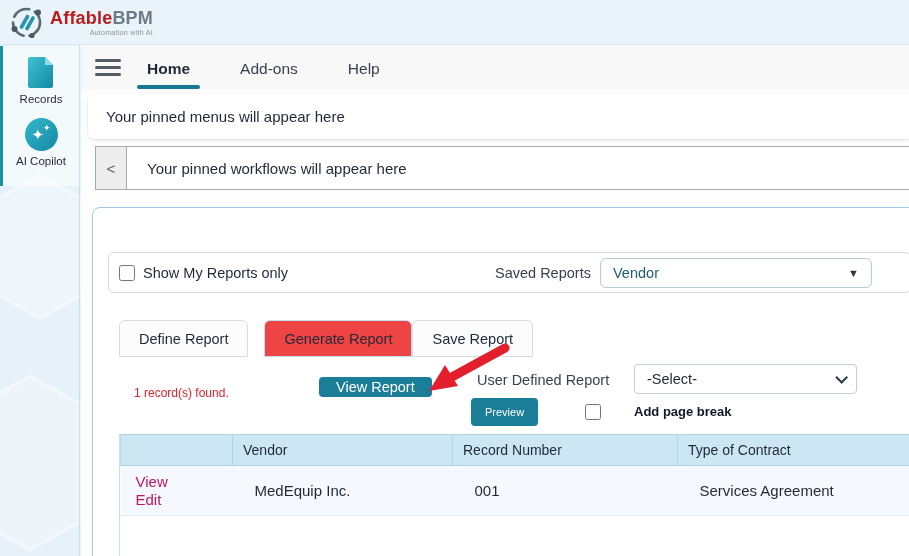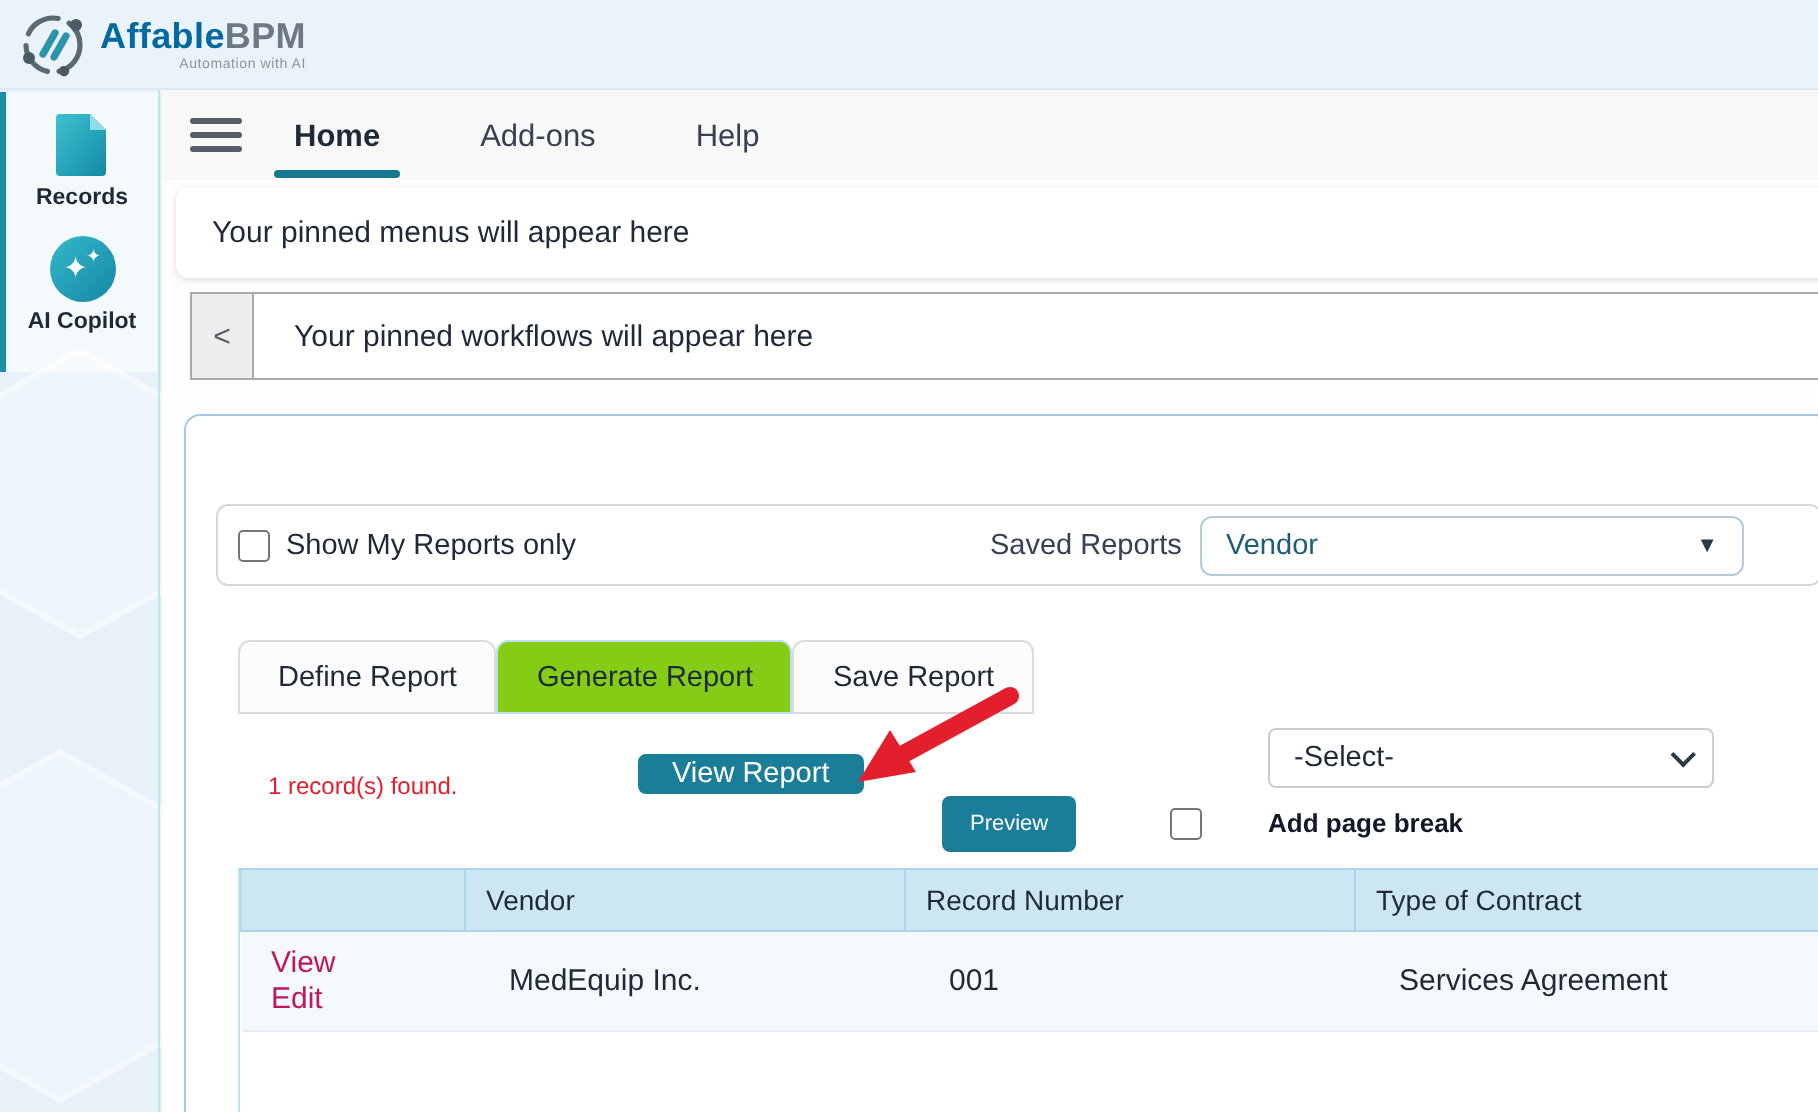--- a/index.html
+++ b/index.html
@@ -16,35 +16,35 @@
 
   
   .app-header {
     position: absolute; left: 0; top: 0; width: 909px; height: 45px;
     background: #eaf3fa; border-bottom: 1px solid #d9e8f3;
     display: flex; align-items: center; padding-left: 8px; z-index: 5;
   }
   .logo-wrap { display: flex; align-items: center; gap: 5px; }
   .logo-text-block { display: flex; flex-direction: column; align-items: flex-end; }
   .logo-name { font-size: 18px; font-weight: bold; letter-spacing: .2px; line-height: 18px; }
-  .logo-name .primary { color: #0369a1; }
+  .logo-name .primary { color: #b91c1c; }
   .logo-name .secondary { color: #6d7a85; }
   .logo-tagline { font-size: 7px; color: #8a949c; margin-top: 2px; letter-spacing: .3px; }
 
   
   .sidebar {
     position: absolute; left: 0; top: 45px; width: 80px; height: 511px;
     border-right: 1px solid #c2e2ec;
   }
   .sidebar-nav-block {
     position: absolute; left: 0; top: 1px; width: 79px; height: 140px;
     border-left: 3px solid #1b8fa6; background: rgba(255,255,255,.55);
   }
   .side-item { display: flex; flex-direction: column; align-items: center; padding-top: 9px; cursor: pointer; }
-  .side-item .label { font-size: 11.5px; font-weight: bold; color: #1f2937; margin-top: 4px; }
+  .side-item .label { font-size: 11.5px; font-weight: normal; color: #1f2937; margin-top: 4px; }
   .copilot-circle {
     width: 33px; height: 33px; border-radius: 50%;
     background: linear-gradient(135deg,#34b9cc,#1587a3);
     display: flex; align-items: center; justify-content: center; position: relative;
   }
   .copilot-circle .s1 { color:#fff; font-size: 15px; line-height: 1; position:absolute; left:7px; top:9px; }
   .copilot-circle .s2 { color:#fff; font-size: 9px; line-height: 1; position:absolute; right:7px; top:6px; }
 
   
   .top-nav {
@@ -102,21 +102,21 @@
   }
   .saved-reports-select .caret { margin-left: auto; color: #2b3a44; font-size: 11px; }
 
   
   .tabs { position: absolute; left: 26px; top: 112px; display: flex; gap: 0; }
   .tab {
     height: 37px; padding: 0 19px; display: flex; align-items: center;
     font-size: 14.5px; color: #1f2937; background: #fcfcfc;
     border: 1px solid #d8dcdf; border-radius: 6px 6px 0 0; cursor: pointer;
   }
-  .tab.active { background: #84cc16; border-color: #bedff0; }
+  .tab.active { background: #ef4444; border-color: #bedff0; margin-left: 16px; }
 
   
   .records-found { position: absolute; left: 41px; top: 178px; font-size: 12px; font-weight: normal; color: #e31e2d; }
   .btn-teal {
     background: #1b7e99; color: #fff; border: none; border-radius: 4px;
     font-family: "Liberation Sans", sans-serif; cursor: pointer;
   }
   .view-report-btn { position: absolute; left: 226px; top: 169px; height: 20px; padding: 0 17px; font-size: 14.5px; }
   .udr-label { position: absolute; left: 384px; top: 164px; font-size: 14.5px; color: #374151; }
   .udr-select {
@@ -241,20 +241,21 @@
 
   <div class="tabs">
     <div class="tab">Define Report</div>
     <div class="tab active">Generate Report</div>
     <div class="tab">Save Report</div>
   </div>
 
   <div class="records-found">1 record(s) found.</div>
   <button class="btn-teal view-report-btn">View Report</button>
 
+  <div class="udr-label">User Defined Report</div>
   <div class="udr-select">
     <span>-Select-</span>
     <span class="chev"></span>
   </div>
 
   <button class="btn-teal preview-btn">Preview</button>
   <input type="checkbox" class="page-break-check" style="">
   <div class="page-break-label">Add page break</div>
 
   <div class="report-table-wrap">

